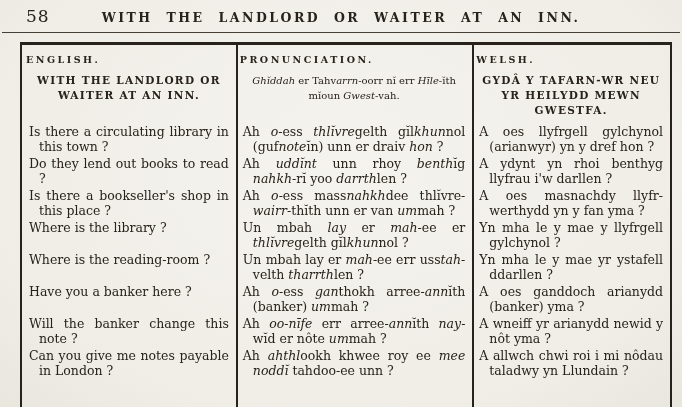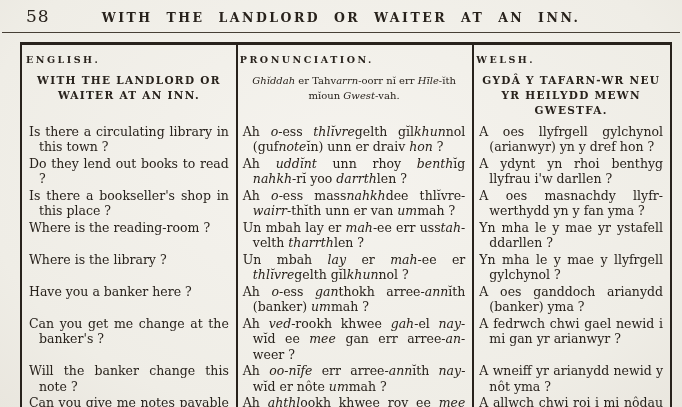--- a/index.html
+++ b/index.html
@@ -113,42 +113,37 @@
         <div class="pcell">A ydynt yn rhoi benthyg llyfrau i'w darllen ?</div>
       </div>
 
       <div class="prow">
         <div class="pcell">Is there a bookseller's shop in this place ?</div>
         <div class="pcell">Ah <i>o</i>-ess mass<i>nahkh</i>dee thlĭvre-<i>wairr</i>-thĭth unn er van <i>um</i>mah ?</div>
         <div class="pcell">A oes masnachdy llyfr-werthydd yn y fan yma ?</div>
       </div>
 
       <div class="prow">
+        <div class="pcell">Where is the library ?</div>
+        <div class="pcell">Un mbah <i>lay</i> er <i>mah</i>-ee er <i>thlĭvre</i>gelth gĭl<i>khun</i>nol ?</div>
+        <div class="pcell">Yn mha le y mae y llyfrgell gylchynol ?</div>
+      </div>
+
+      <div class="prow">
         <div class="pcell">Where is the reading-room ?</div>
         <div class="pcell">Un mbah lay er <i>mah</i>-ee err uss<i>tah</i>-velth <i>tharrth</i>len ?</div>
         <div class="pcell">Yn mha le y mae yr ystafell ddarllen ?</div>
-      </div>
-
-      <div class="prow">
-        <div class="pcell">Where is the library ?</div>
-        <div class="pcell">Un mbah <i>lay</i> er <i>mah</i>-ee er <i>thlĭvre</i>gelth gĭl<i>khun</i>nol ?</div>
-        <div class="pcell">Yn mha le y mae y llyfrgell gylchynol ?</div>
       </div>
 
       <div class="prow">
         <div class="pcell">Have you a banker here ?</div>
         <div class="pcell">Ah <i>o</i>-ess <i>gan</i>thokh arree-<i>ann</i>ĭth (banker) <i>um</i>mah ?</div>
         <div class="pcell">A oes ganddoch arianydd (banker) yma ?</div>
       </div>
 
-      <div class="prow">
-        <div class="pcell">Can you get me change at the banker's ?</div>
-        <div class="pcell">Ah <i>ved</i>-rookh khwee <i>gah</i>-el <i>nay</i>-wĭd ee <i>mee</i> gan err arree-<i>an</i>-weer ?</div>
-        <div class="pcell">A fedrwch chwi gael newid i mi gan yr arianwyr ?</div>
-      </div>
 
       <div class="prow">
         <div class="pcell">Will the banker change this note ?</div>
         <div class="pcell">Ah <i>oo-nīfe</i> err arree-<i>ann</i>ĭth <i>nay</i>-wĭd er nôte <i>um</i>mah ?</div>
         <div class="pcell">A wneiff yr arianydd newid y nôt yma ?</div>
       </div>
 
       <div class="prow">
         <div class="pcell">Can you give me notes payable in London ?</div>
         <div class="pcell">Ah <i>ahthl</i>ookh khwee roy ee <i>mee noddĭ</i> tahdoo-ee unn  ?</div>

